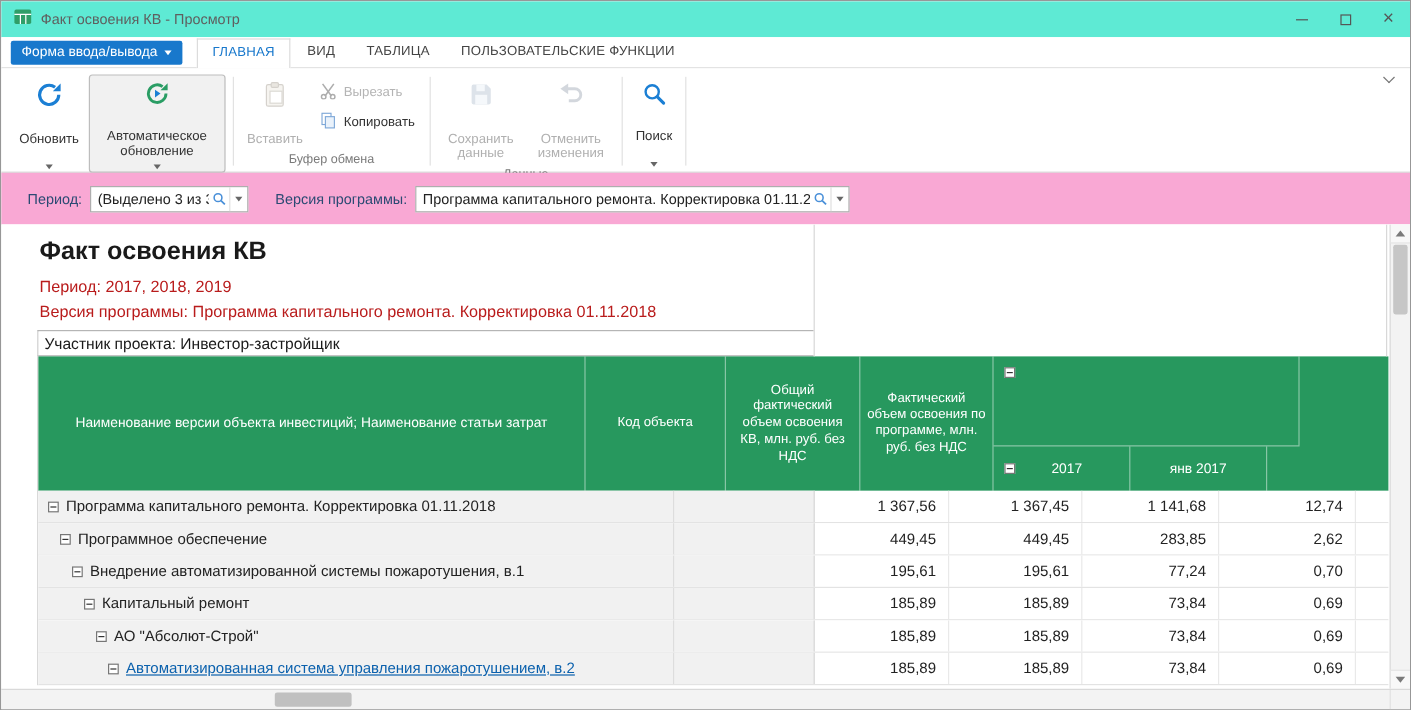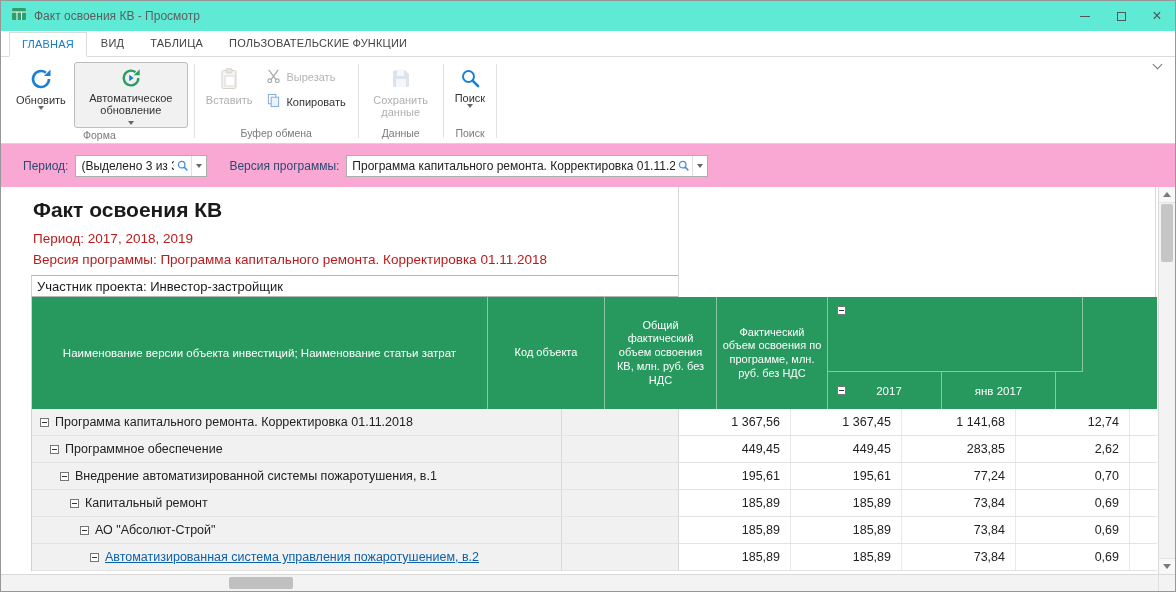--- a/index.html
+++ b/index.html
@@ -32,21 +32,21 @@
   .service-lbl{font-size:12px;color:#333;}
   .chev-down{width:7px;height:7px;border-right:1.5px solid #777;border-bottom:1.5px solid #777;transform:rotate(45deg);margin-top:-3px;}
 
   
   .ribbon{height:87px;display:flex;align-items:stretch;padding:4px 6px 0;border-bottom:1px solid #d5d5d5;background:#fff;flex:none;}
   .grp{display:flex;flex-direction:column;}
   .grp-body{display:flex;flex:1;align-items:flex-start;gap:3px;padding:1px 4px 0;}
   .grp-label{text-align:center;font-size:10.5px;color:#7a7a7a;padding:1px 0 4px;}
   .grp-divider{width:1px;background:#e2e2e2;margin:3px 2px 5px;}
   .big-btn{display:flex;flex-direction:column;align-items:center;text-align:center;font-size:11px;color:#333;
-    line-height:1.15;gap:0;padding:4px 4px 2px;border-radius:3px;border:1px solid transparent;}
+    line-height:1.15;gap:15px;padding:4px 4px 2px;border-radius:3px;border:1px solid transparent;}
   .big-btn .lbl{display:block;}
   .big-btn.selected{border:1px solid #bdbdbd;background:#f1f1f1;}
   .big-btn.disabled{color:#b0b0b0;}
   .big-btn.disabled svg{opacity:.55;}
   .small-col{display:flex;flex-direction:column;gap:4px;padding-top:4px;}
   .small-btn{display:flex;align-items:center;gap:5px;font-size:11px;color:#333;height:21px;padding:0 6px;border-radius:2px;}
   .small-btn.disabled{color:#b4b4b4;}
   .lbl-inline-wrap{display:flex;align-items:center;gap:4px;justify-content:center;flex-wrap:wrap;max-width:104px;}
 
   
@@ -135,20 +135,24 @@
       <div class="win-btn">
           <span class="max-glyph"></span>
         </div>
       <div class="win-btn">
           <span class="close-glyph"></span>
         </div>
     </div>
   </div>
 
   <div class="tabrow">
+    <div class="io-btn">
+      <span>Форма ввода/вывода</span>
+      <span class="caret white"></span>
+    </div>
     <div class="tab active">ГЛАВНАЯ</div>
     <div class="tab">ВИД</div>
     <div class="tab">ТАБЛИЦА</div>
     <div class="tab">ПОЛЬЗОВАТЕЛЬСКИЕ ФУНКЦИИ</div>
     <div class="tabrow-right">
       <span class="service-lbl">Сервис</span>
       <span class="chev-down"></span>
     </div>
   </div>
 
@@ -228,20 +232,29 @@
         <div class="big-btn disabled" style="width:72px">
           <span>
             <svg width="24" height="24" viewBox="0 0 24 24">
               <path d="M4 5a1.5 1.5 0 0 1 1.5-1.5h11L20 7v11.5a1.5 1.5 0 0 1-1.5 1.5h-13A1.5 1.5 0 0 1 4 18.5Z" fill="#c3cdd9"></path>
               <rect x="8" y="3.5" width="7" height="5.5" fill="#eef3f8"></rect>
               <rect x="7" y="12" width="10" height="8" fill="#eef3f8"></rect>
             </svg>
           </span>
           <span class="lbl">Сохранить данные</span>
         </div>
+        <div class="big-btn disabled" style="width:72px">
+          <span>
+            <svg width="24" height="24" viewBox="0 0 24 24">
+              <path d="M8 7 H15 a5 5 0 0 1 0 10 H10" fill="none" stroke="#b0b8c2" stroke-width="2.4"></path>
+              <path d="M9.5 2.5 L3 7 L9.5 11.5 Z" fill="#b0b8c2"></path>
+            </svg>
+          </span>
+          <span class="lbl">Отменить изменения</span>
+        </div>
       </div>
       <div class="grp-label">Данные</div>
     </div>
     <div class="grp-divider"></div>
 
     <div class="grp">
       <div class="grp-body">
         <div class="big-btn">
           <span>
             <svg width="22" height="22" viewBox="0 0 22 22">

